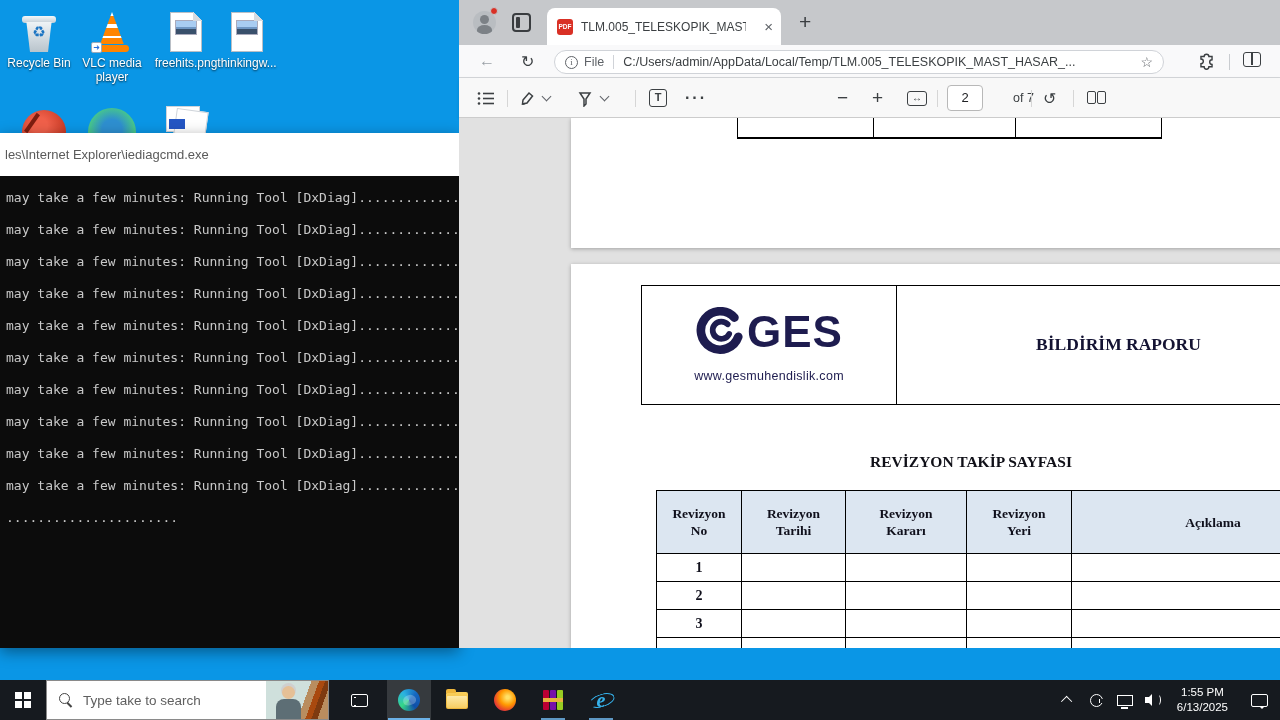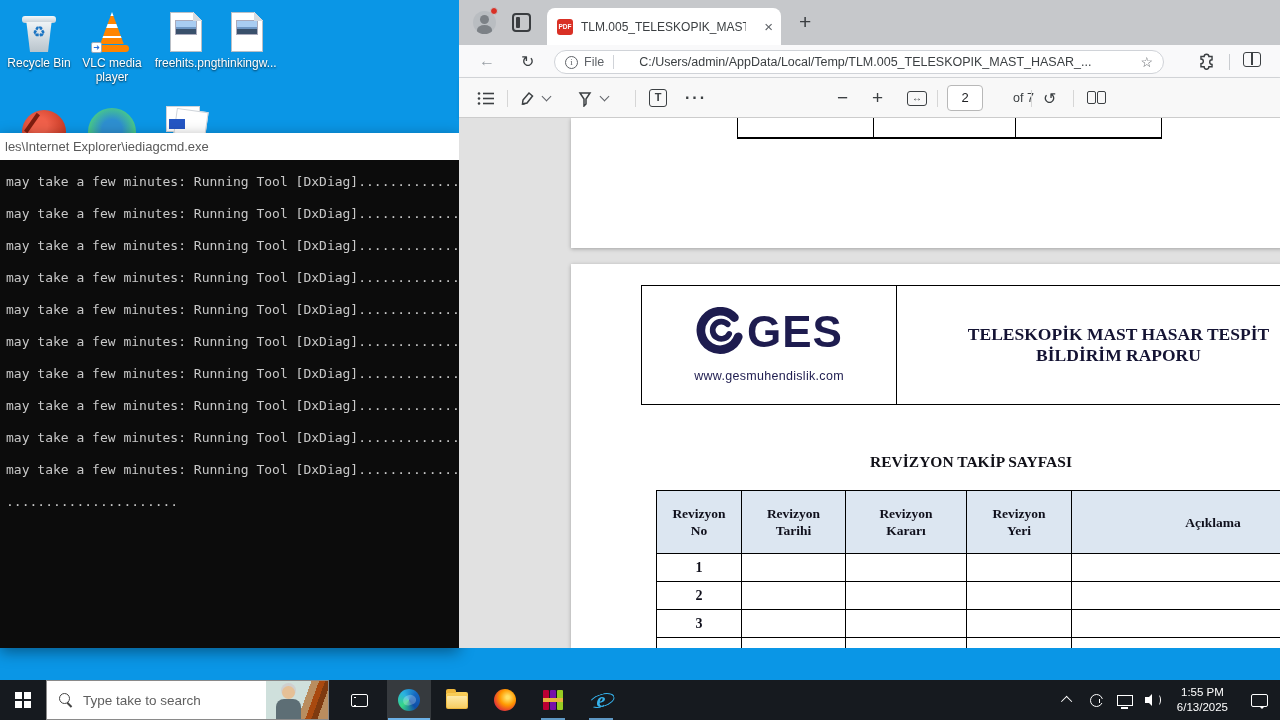--- a/index.html
+++ b/index.html
@@ -35,21 +35,21 @@
                     background:linear-gradient(#a9cdf2 45%,#6f97c4 45% 62%,#39506b 62%); }
   .picon { position:absolute; border-radius:50%; }
   .pdoc { position:absolute; width:34px; height:26px; background:#fff; border:1px solid #cfd4da; }
   .pdoc::after { content:""; position:absolute; right:-8px; top:3px; width:30px; height:24px;
                  background:#fff; border:1px solid #cfd4da; transform:rotate(8deg); }
   .pdoc .blue { position:absolute; left:2px; bottom:2px; width:16px; height:10px; background:#2456c4; z-index:2; }
 
   
   .console { position:absolute; left:0; top:133px; width:459px; height:515px; z-index:5;
              background:#0c0c0c; box-shadow:0 4px 14px rgba(0,0,0,.4); }
-  .console .tbar { height:27px; background:#fff; display:flex; align-items:center;
+  .console .tbar { height:43px; background:#fff; display:flex; align-items:center;
                    padding-left:5px; font-size:13px; color:#5a5a5a; }
   .console .cbody { padding:14px 0 0 6px; font-family:"DejaVu Sans Mono", monospace;
                     font-size:13px; color:#c8c8c8; white-space:nowrap; overflow:hidden; }
   .cline { height:32px; line-height:16px; }
   .ctail { line-height:16px; }
 
   
   .browser { position:absolute; left:459px; top:0; width:821px; height:648px; z-index:6; background:#fff; }
   .tabstrip { position:absolute; left:0; top:0; right:0; height:45px; background:#c6c8cb; }
   .avatar { position:absolute; left:14px; top:11px; width:23px; height:23px; border-radius:50%;
@@ -77,21 +77,21 @@
   .toolbar { position:absolute; left:0; top:45px; right:0; height:33px; background:#f9f9fa;
              border-bottom:1px solid #d5d7da; }
   .navbtn { position:absolute; top:7px; font-size:16px; color:#3c4043; }
   .pill { position:absolute; left:95px; top:5px; width:610px; height:24px; background:#fff;
           border:1px solid #d0d3d8; border-radius:13px; display:flex; align-items:center;
           padding:0 10px; }
   .iinfo { width:13px; height:13px; border:1.3px solid #5f6368; border-radius:50%; font-size:9px;
            color:#5f6368; text-align:center; line-height:11px; flex:none; font-family:"Liberation Serif",serif; }
   .pill .filelbl { margin-left:6px; font-size:12.5px; color:#5f6368; }
   .pill .pdiv { margin:0 9px; width:1px; height:14px; background:#d0d3d8; }
-  .pill .url { font-size:12.5px; color:#3c4043; white-space:nowrap; overflow:hidden; flex:1;margin-left:16px; }
+  .pill .url { font-size:12.5px; color:#3c4043; white-space:nowrap; overflow:hidden; flex:1; }
   .pill .star { margin-left:8px; font-size:14px; color:#5f6368; }
   .puzzle, .split { position:absolute; top:7px; }
   .tdiv { position:absolute; top:9px; width:1px; height:16px; background:#c9ccd0; }
   .split { width:18px; height:15px; border:1.7px solid #3c4043; border-radius:3px; }
   .split::before { content:""; position:absolute; left:7px; top:0; width:1.7px; height:12px; background:#3c4043; }
 
   .pdfbar { position:absolute; left:0; top:78px; right:0; height:40px; background:#f8f8f8;
             border-bottom:1px solid #ccc; box-shadow:0 1px 3px rgba(0,0,0,.10); }
   .pbitem { position:absolute; top:0; height:40px; display:flex; align-items:center; }
   .chev { width:7px; height:7px; border-right:1.6px solid #5f6368; border-bottom:1.6px solid #5f6368;
@@ -393,21 +393,20 @@
           <div class="logorow">
             <svg width="50" height="50" viewBox="0 0 52 52">
               <path d="M41 11 A20 20 0 1 0 45 31" fill="none" stroke="#1e1c4f" stroke-width="9" stroke-linecap="round"></path>
               <path d="M34 18 A9 9 0 1 0 35.5 28" fill="none" stroke="#1e1c4f" stroke-width="6" stroke-linecap="round"></path>
             </svg>
             <span class="logotext">GES</span>
           </div>
           <div class="logosite">www.gesmuhendislik.com</div>
         </div>
         <div class="titlecell">
-          <div class="doctitle">TELESKOPİK MAST HASAR TESPİT</div>
           <div class="doctitle">BİLDİRİM RAPORU</div>
         </div>
       </div>
 
       <div class="revtitle">REVİZYON TAKİP SAYFASI</div>
 
       <div class="revtable">
         <div class="rhead">
 
         <div class="rhcell idx-0">Revizyon

